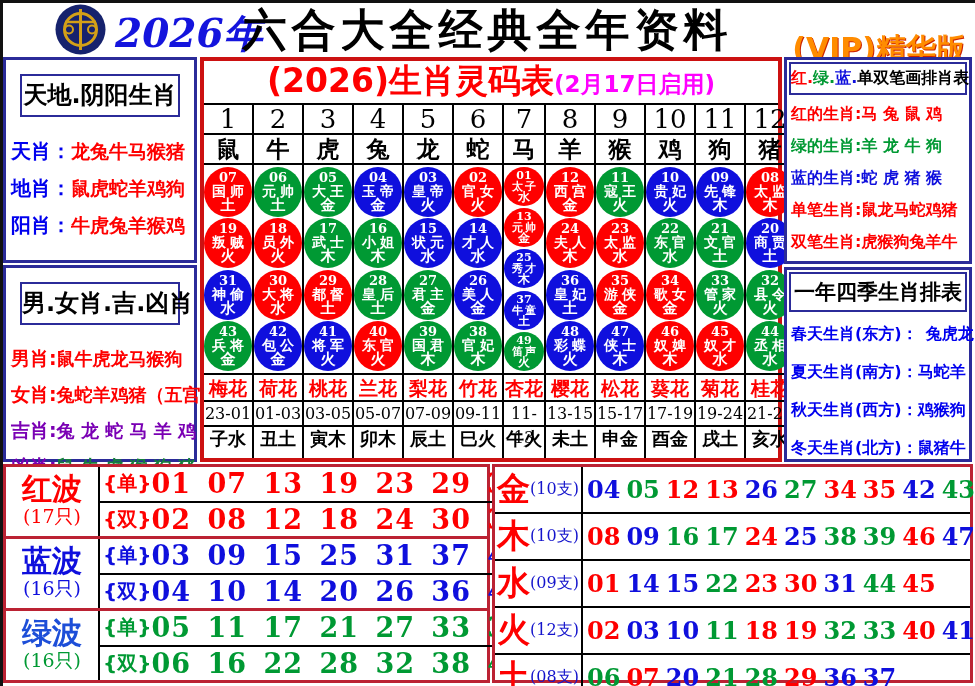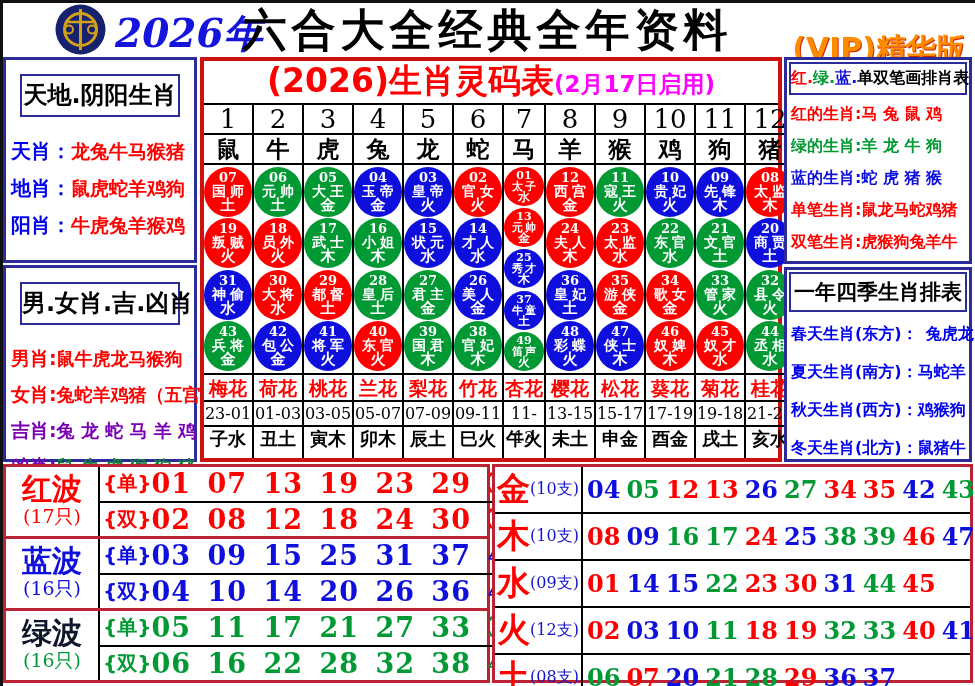--- a/index.html
+++ b/index.html
@@ -479,21 +479,21 @@
               <div class="bt">管家</div>
               <div class="be">火</div>
             </div>
             <div class="ball" style="background: rgb(254, 0, 0);">
               <div class="bn">45</div>
               <div class="bt">奴才</div>
               <div class="be">水</div>
             </div>
           </div>
           <div class="cflw">菊花</div>
-          <div class="chr">19-18</div>
+          <div class="chr">19-24</div>
           <div class="cbr">戌土</div>
         </div>
         <div class="ccol">
           <div class="cnum">12</div>
           <div class="czod">猪</div>
           <div class="cballs">
             <div class="ball" style="background: rgb(254, 0, 0);">
               <div class="bn">08</div>
               <div class="bt">太监</div>
               <div class="be">木</div>
@@ -569,21 +569,21 @@
             <span class="wvals" style="color: rgb(15, 15, 221);">03 09 15 25 31 37 41 47</span>
           </div>
           <div class="wrow">
             <span class="wtag" style="color: rgb(15, 15, 221);">{双}</span>
             <span class="wvals" style="color: rgb(15, 15, 221);">04 10 14 20 26 36 42 48</span>
           </div>
         </div>
       </div>
       <div class="wsec">
         <div class="wlab">
-          <div class="wname" style="color: #0f172a;">绿波</div>
+          <div class="wname" style="color: #1d4ed8;">绿波</div>
           <div class="wcount" style="color: rgb(0, 153, 51);">(16只)</div>
         </div>
         <div class="wnums">
           <div class="wrow">
             <span class="wtag" style="color: rgb(0, 153, 51);">{单}</span>
             <span class="wvals" style="color: rgb(0, 153, 51);">05 11 17 21 27 33 39 43 49</span>
           </div>
           <div class="wrow">
             <span class="wtag" style="color: rgb(0, 153, 51);">{双}</span>
             <span class="wvals" style="color: rgb(0, 153, 51);">06 16 22 28 32 38 44</span>

